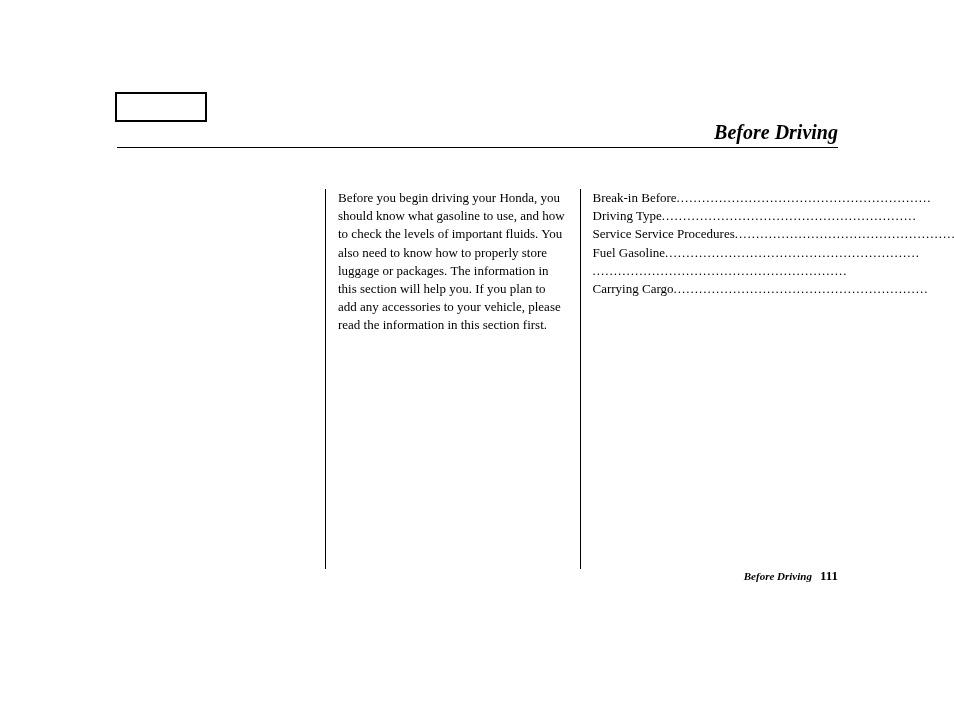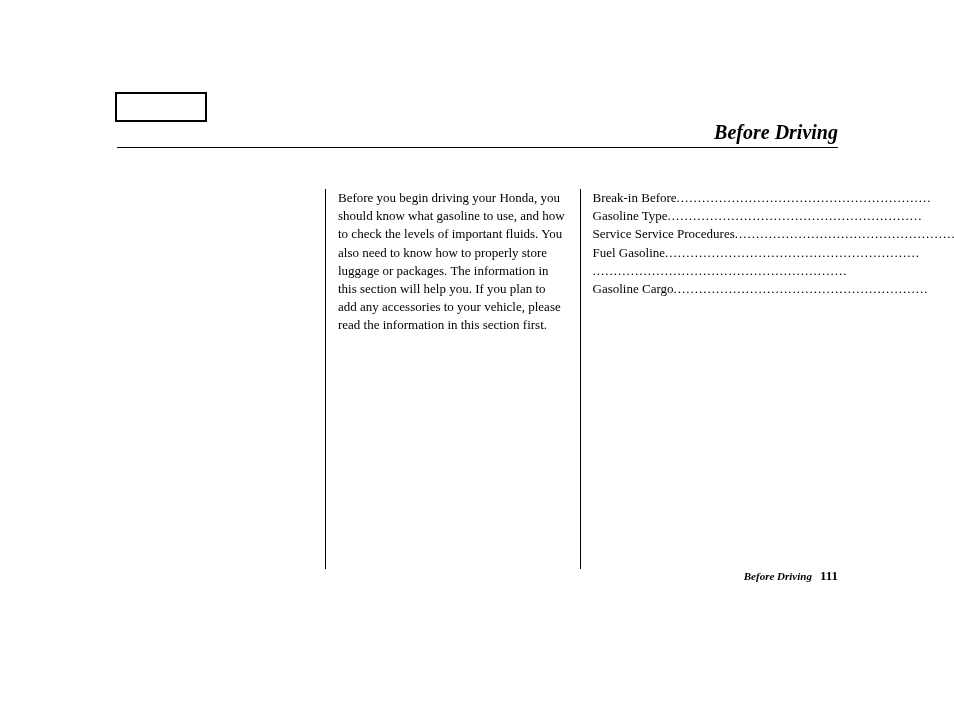--- a/index.html
+++ b/index.html
@@ -110,36 +110,36 @@
       <p class="intro">Before you begin driving your Honda, you should know what gasoline to use, and how to check the levels of important fluids. You also need to know how to properly store luggage or packages. The information in this section will help you. If you plan to add any accessories to your vehicle, please read the information in this section first.</p>
     </div>
 
     <div class="col" id="toc-col">
 
     <div class="toc-line">
           <span class="toc-label">Break-in Before</span>
           <span class="toc-dots"></span>
         </div>
         <div class="toc-line">
-          <span class="toc-label">Gasoline Type</span>
+          <span class="toc-label">Driving Type</span>
           <span class="toc-dots"></span>
         </div>
         <div class="toc-line">
           <span class="toc-label">Service Service Procedures</span>
           <span class="toc-dots"></span>
         </div>
         <div class="toc-line">
           <span class="toc-label">Fuel Gasoline</span>
           <span class="toc-dots"></span>
         </div>
         <div class="toc-line">
           <span class="toc-dots"></span>
         </div>
         <div class="toc-line">
-          <span class="toc-label">Gasoline Cargo</span>
+          <span class="toc-label">Carrying Cargo</span>
           <span class="toc-dots"></span>
         </div>
       </div>
 
   </div>
 
   <div class="footer">
     <span class="section-name">Before Driving</span><span class="page-num">111</span>
   </div>
 

